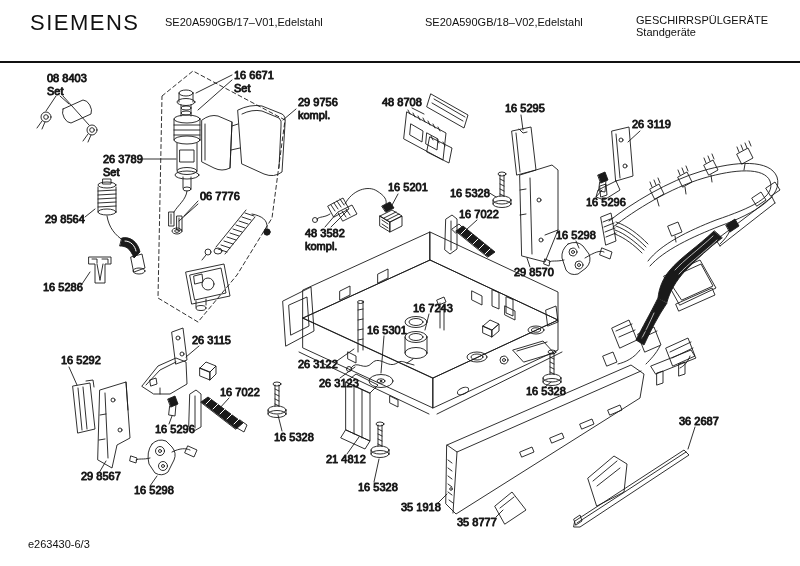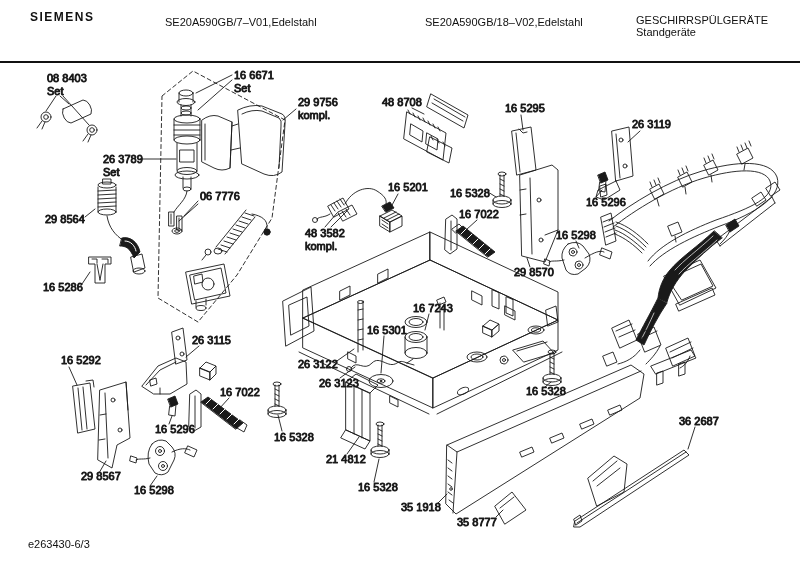--- a/index.html
+++ b/index.html
@@ -1,33 +1,33 @@
 <!DOCTYPE html>
 <html><head>
 <meta charset="utf-8">
 <style>
   html,body{margin:0;padding:0;}
   body{width:800px;height:566px;position:relative;background:#fff;color:#111;
        font-family:"Liberation Sans",sans-serif;overflow:hidden;}
   .hdr-abs{position:absolute;white-space:nowrap;}
-  .brand{left:30px;top:10px;font-size:12px;font-weight:bold;letter-spacing:1.5px;}
+  .brand{left:30px;top:10px;font-size:22px;font-weight:normal;letter-spacing:1.5px;}
   .model-left{left:165px;top:16px;font-size:11px;}
   .model-right{left:425px;top:16px;font-size:11px;}
   .category{left:636px;top:15px;font-size:11px;line-height:11.5px;}
   .rule{position:absolute;left:0;top:61px;width:800px;height:2px;background:#111;}
   .footer{position:absolute;left:28px;top:538px;font-size:11px;}
   svg{position:absolute;left:0;top:0;}
   .plabel{font-family:"Liberation Sans",sans-serif;font-size:11px;fill:#111;}
 </style>
 </head>
 <body>
 
 <div>
   <div class="hdr-abs brand">SIEMENS</div>
-  <div class="hdr-abs model-left">SE20A590GB/7–V01,Edelstahl</div>
+  <div class="hdr-abs model-left">SE20A590GB/17–V01,Edelstahl</div>
   <div class="hdr-abs model-right">SE20A590GB/18–V02,Edelstahl</div>
   <div class="hdr-abs category">
     <div>GESCHIRRSPÜLGERÄTE</div>
     <div>Standgeräte</div>
   </div>
   <div class="rule"></div>
 </div>
 
 <svg width="800" height="566" viewBox="0 0 800 566" xmlns="http://www.w3.org/2000/svg">
   <defs>

